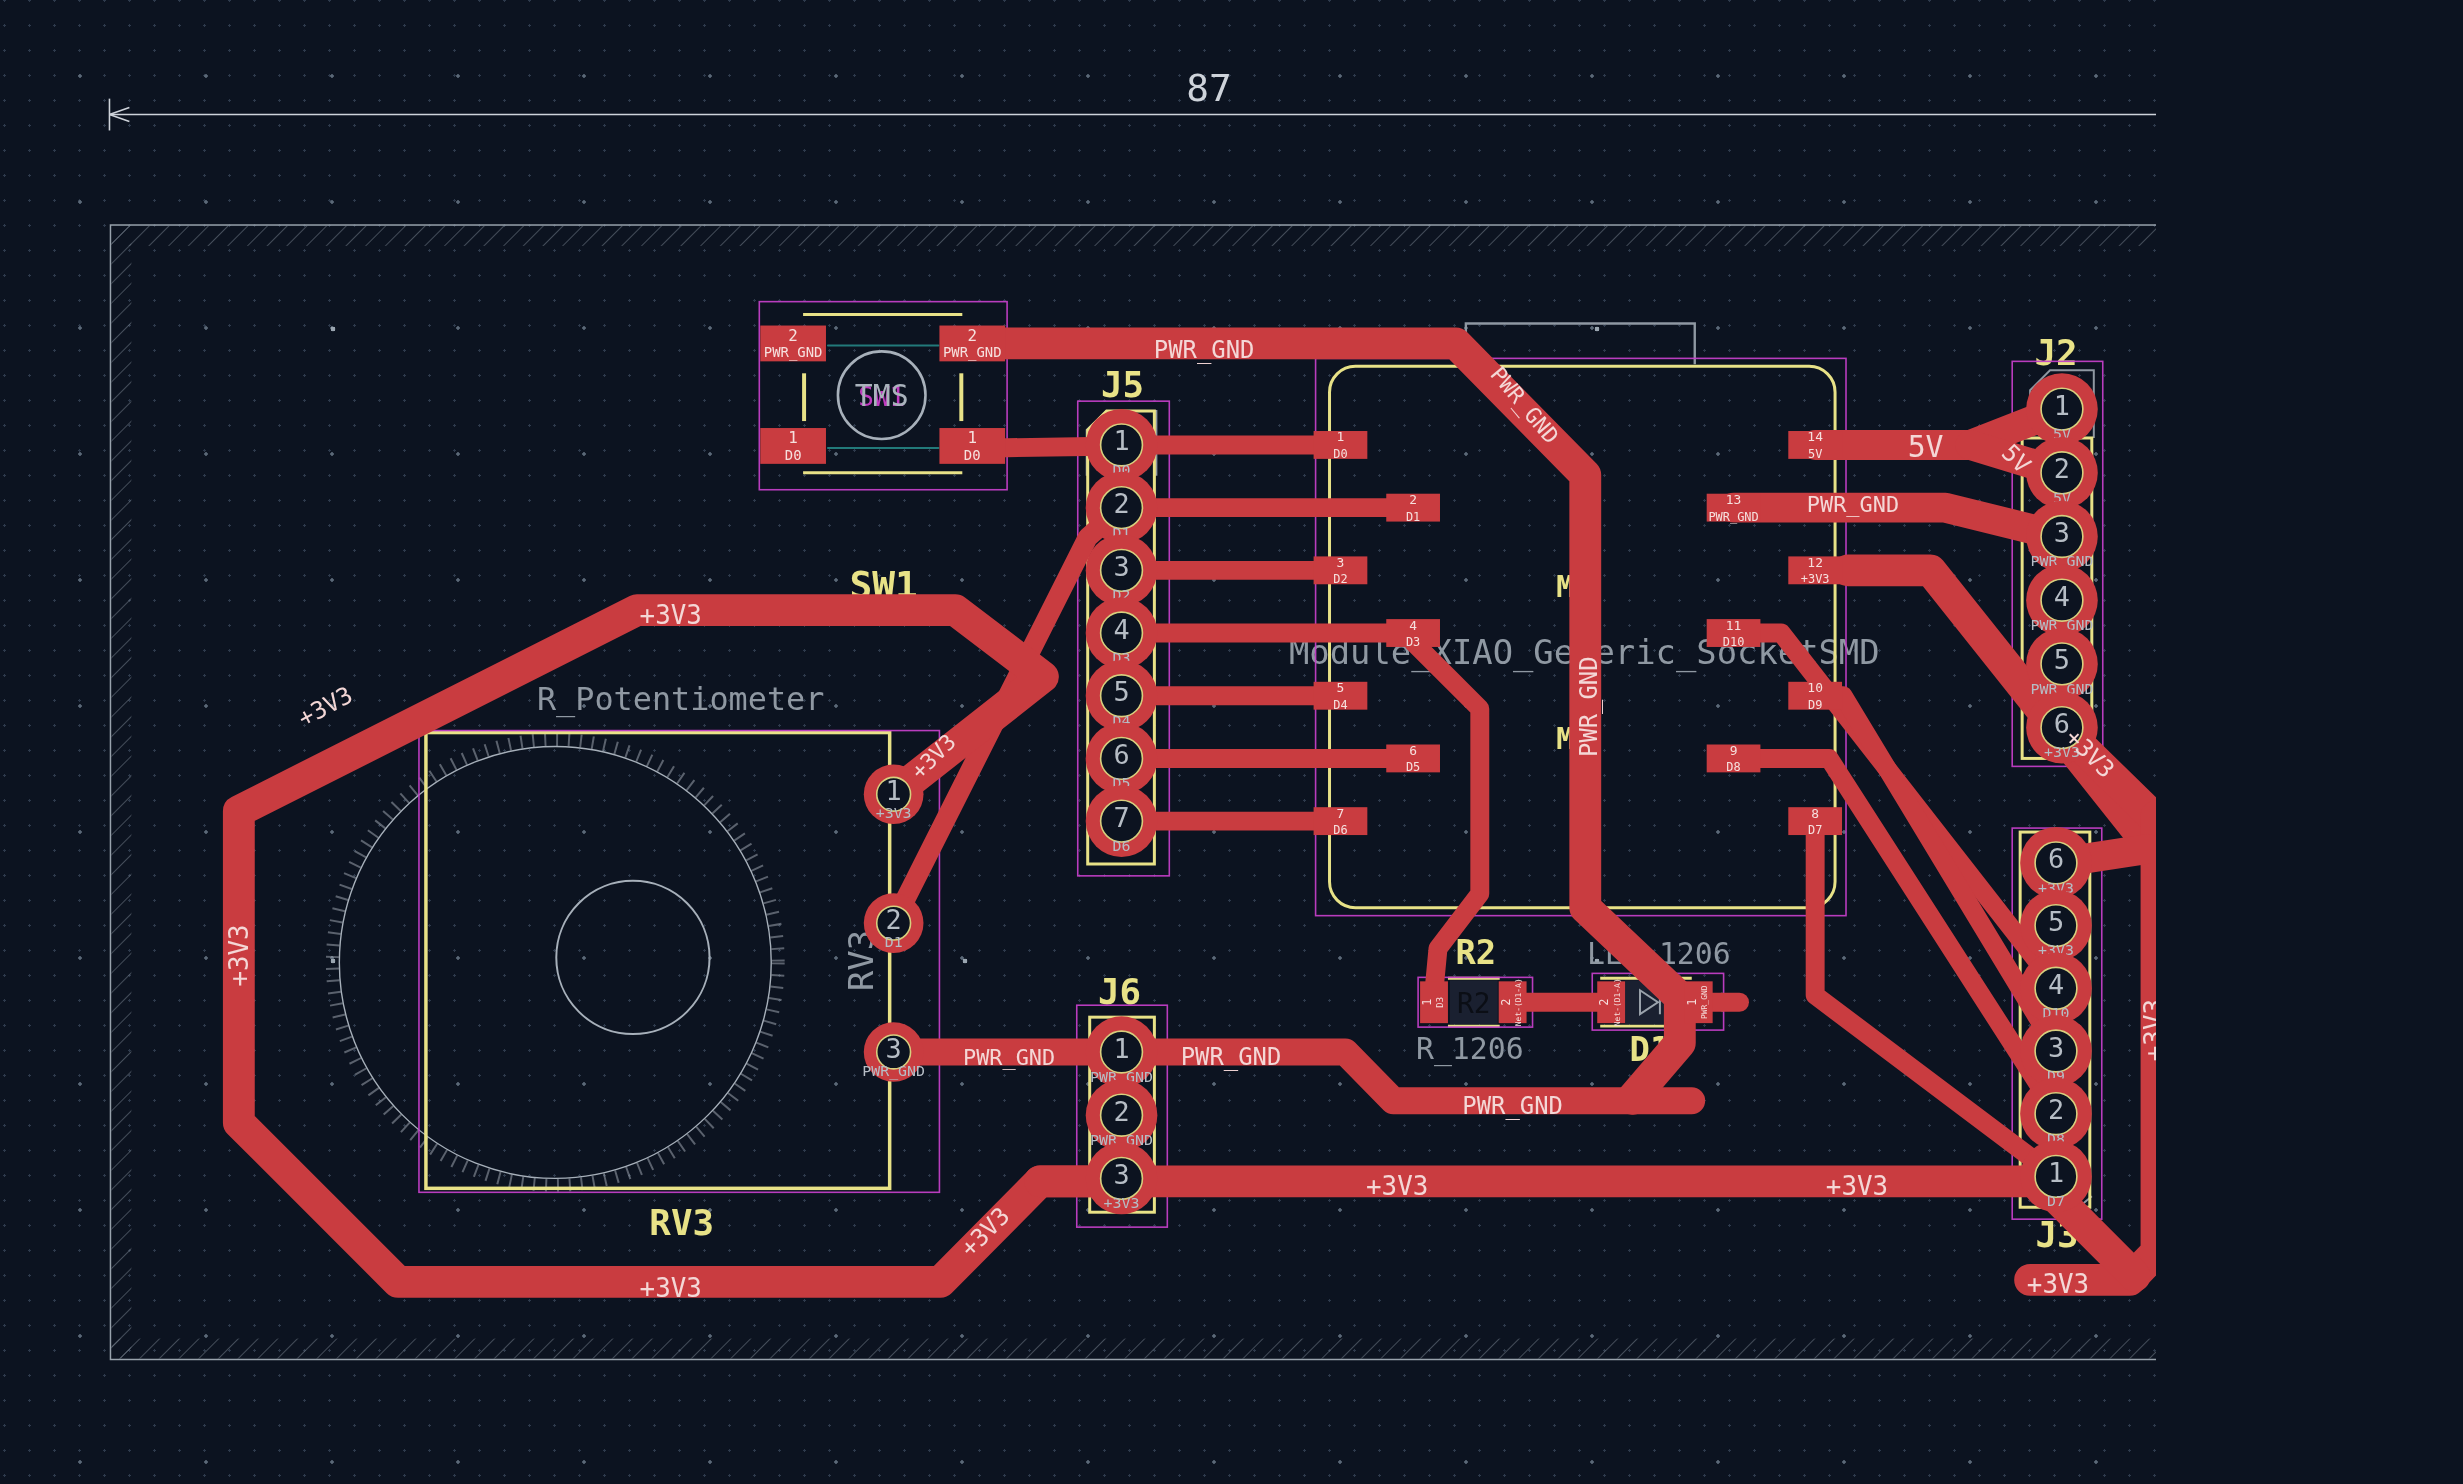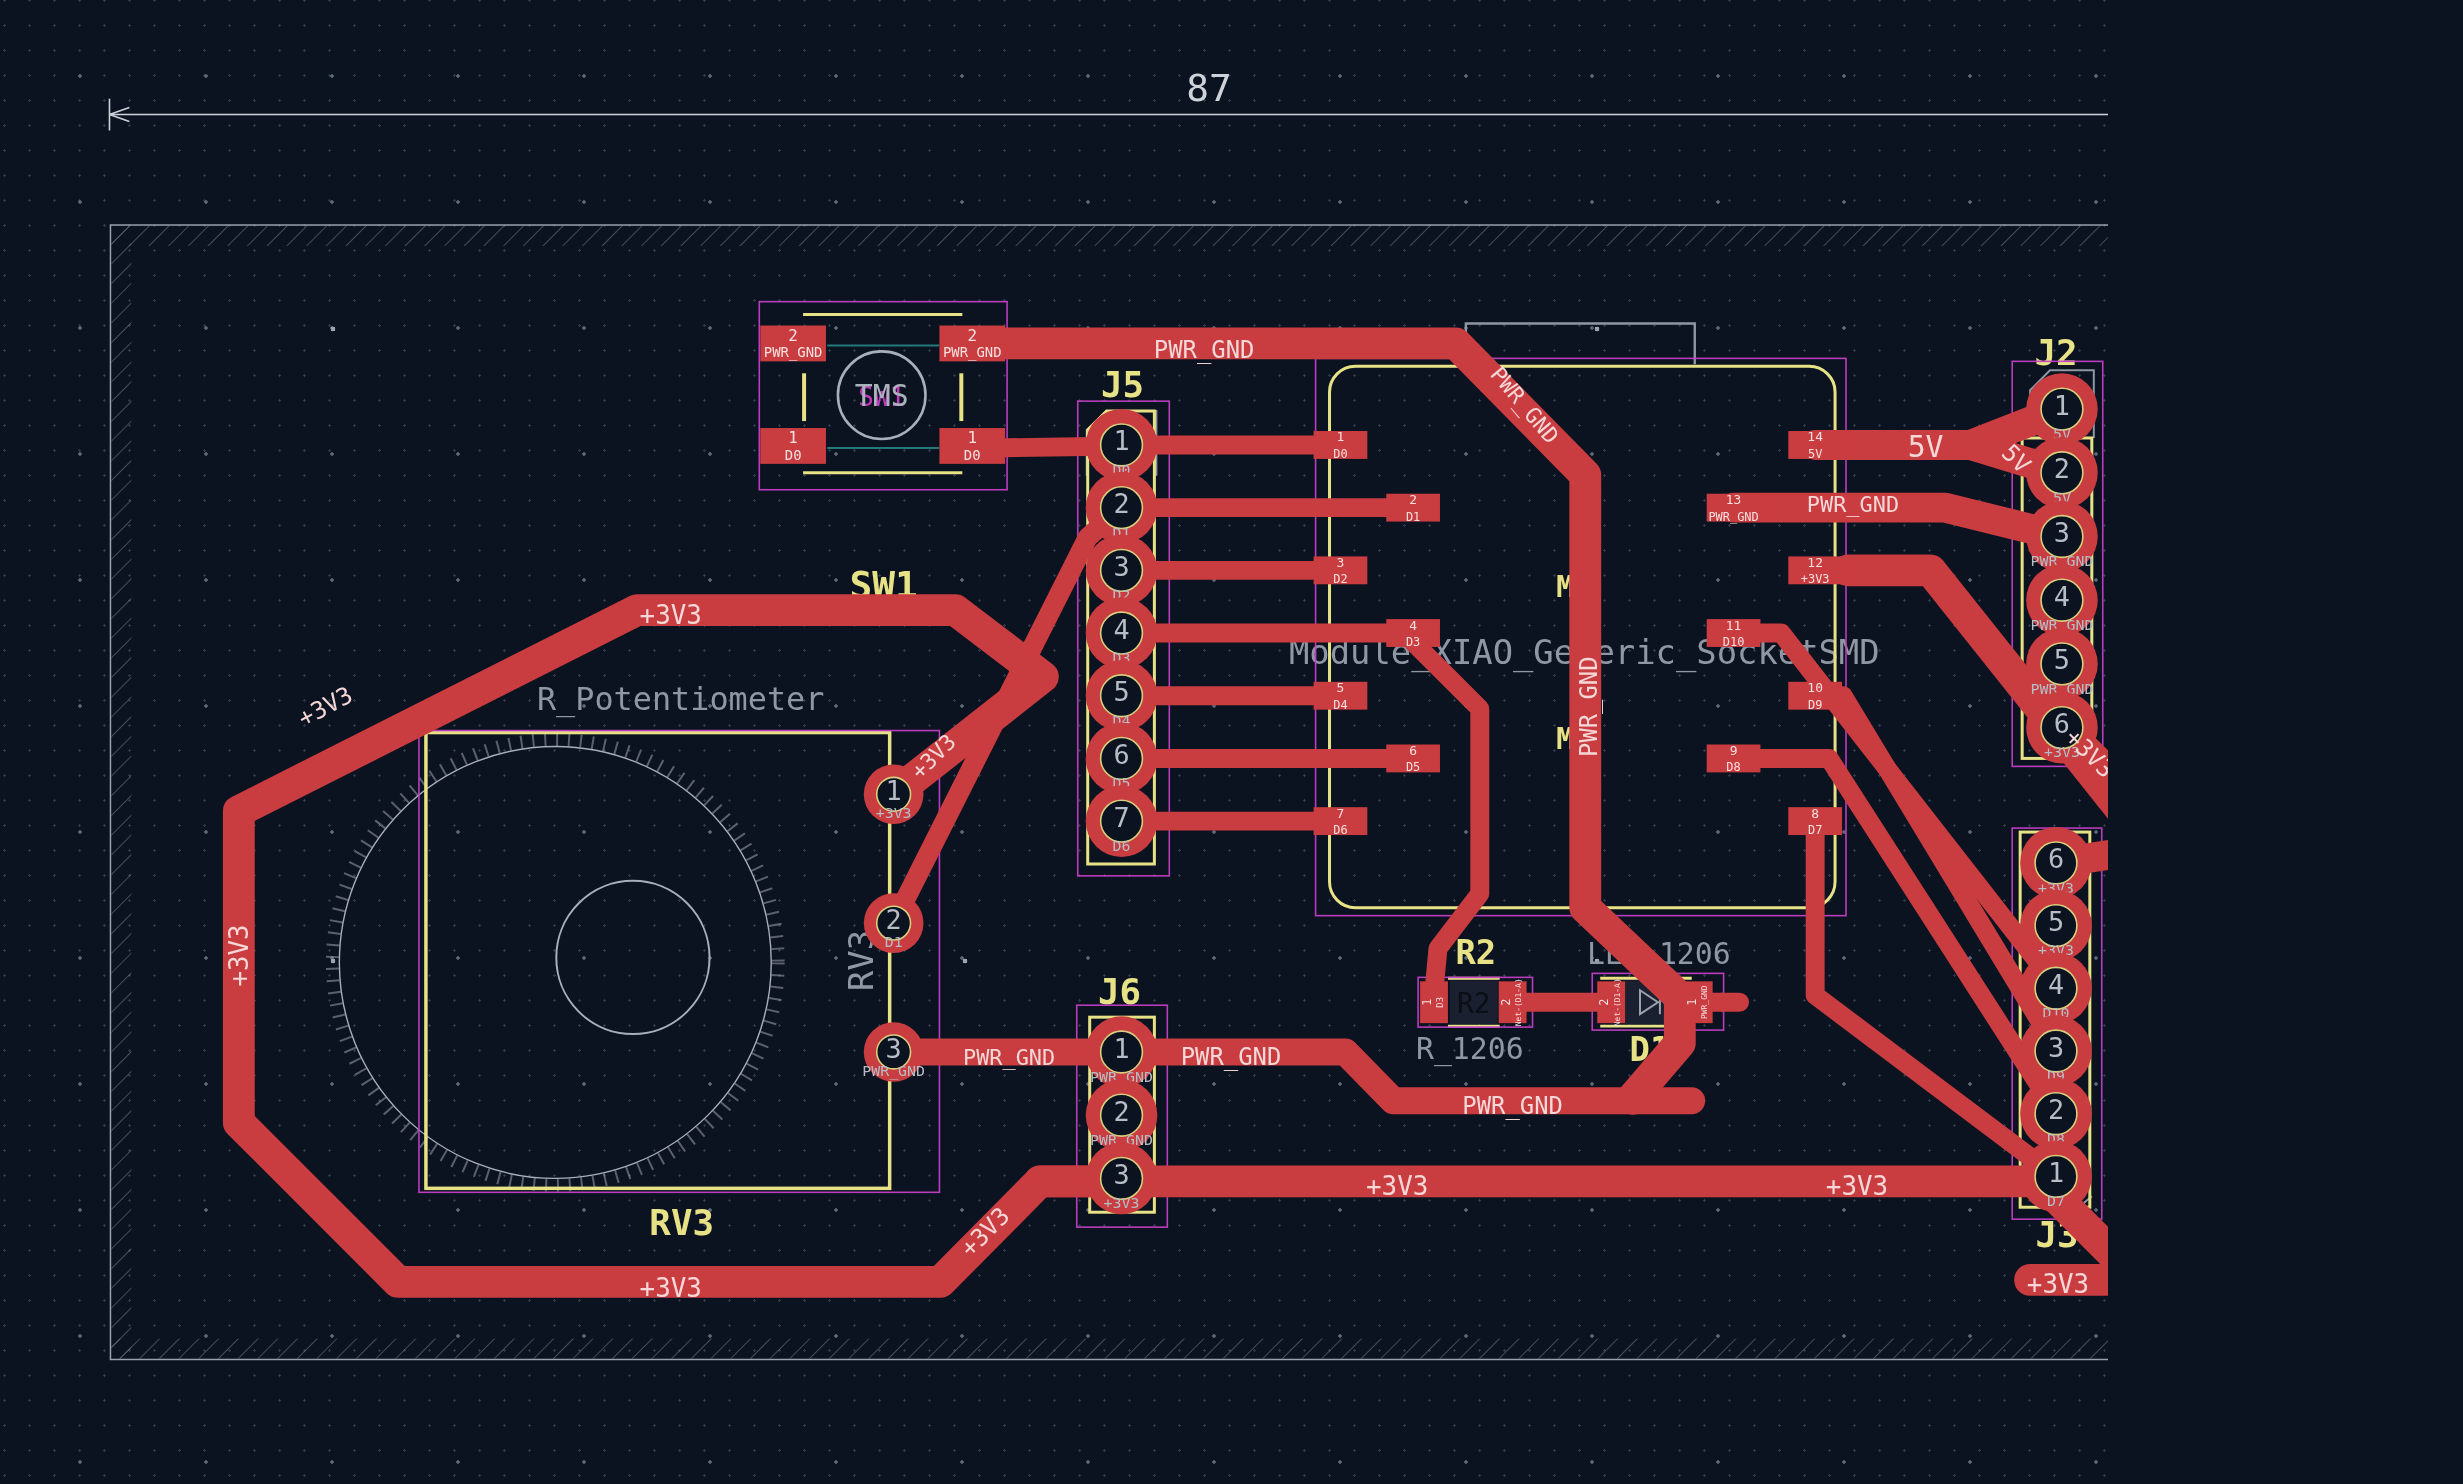--- a/index.html
+++ b/index.html
@@ -8,20 +8,21 @@
     width:2108px;height:1485px;
     background-color:#0c1320;
     background-image:
       radial-gradient(circle, #9aa5b0 2.2px, transparent 2.6px),
       radial-gradient(circle, #5b6877 1.5px, transparent 1.9px),
       radial-gradient(circle, #2e3a4c 1px, transparent 1.4px);
     background-size: 632px 632px, 126px 126px, 25px 25px;
     background-position: 17px 13px, 17px 13px, 17px 13px;
     font-family:"DejaVu Sans Mono", monospace;
     overflow:hidden;
+    padding-left:48px;
   }
   svg{position:absolute;left:0;top:0;}
   text{font-family:"DejaVu Sans Mono", monospace;}
 </style>
 </head>
 <body>
 
 <div class="canvas">
   <svg id="pcb" width="2464" height="1485" viewBox="0 0 2476 1492">
       <defs>

